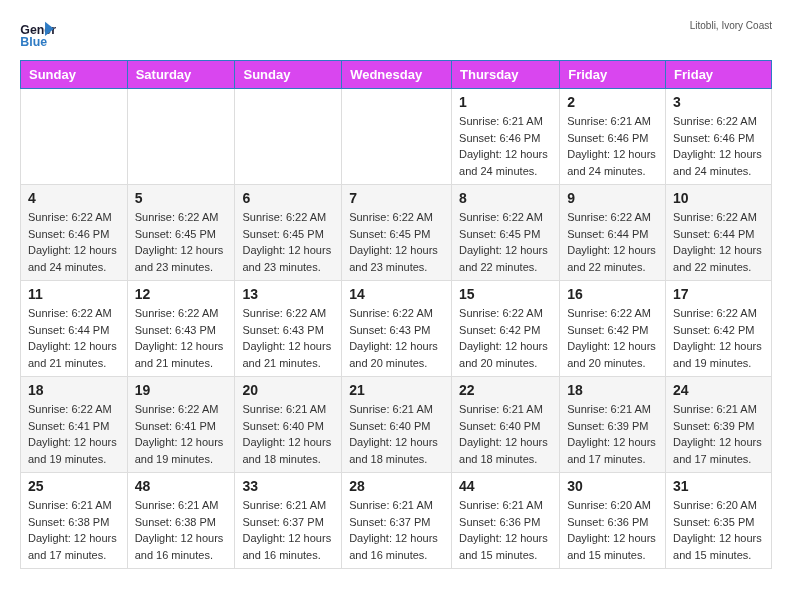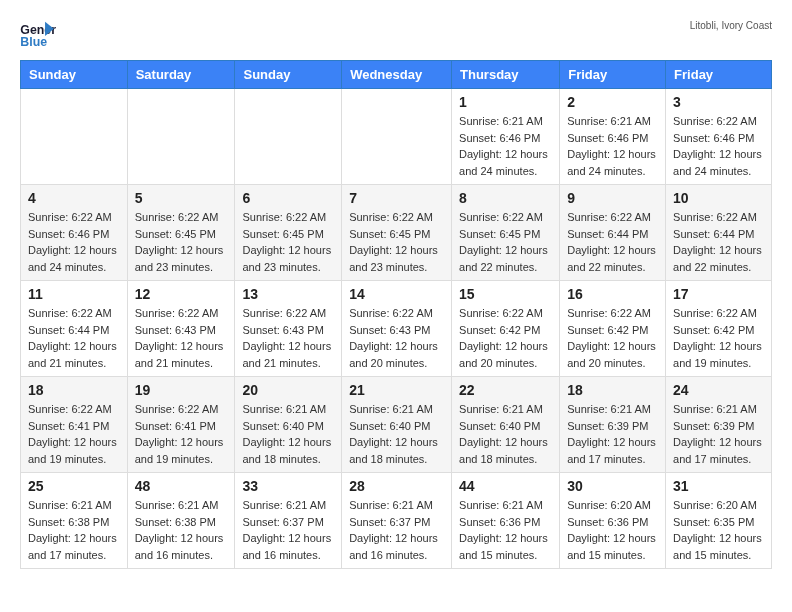--- a/index.html
+++ b/index.html
@@ -35,21 +35,21 @@
     }
     .location {
       font-size: 10px;
       color: #555;
     }
     table {
       width: 100%;
       border-collapse: collapse;
     }
     thead tr {
-      background: #3b82f6;
+      background: #d946ef;
     }
     thead th {
       color: #fff;
       font-size: 13px;
       font-weight: bold;
       padding: 6px 8px;
       text-align: left;
       border: 1px solid #2e7bc4;
     }
     tbody tr {

